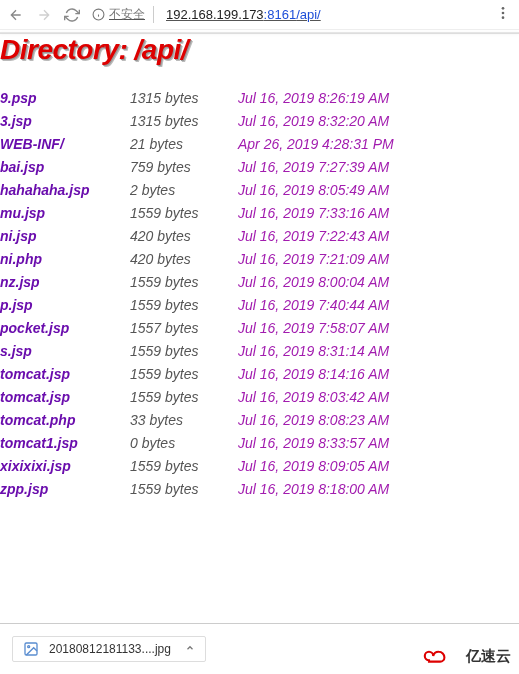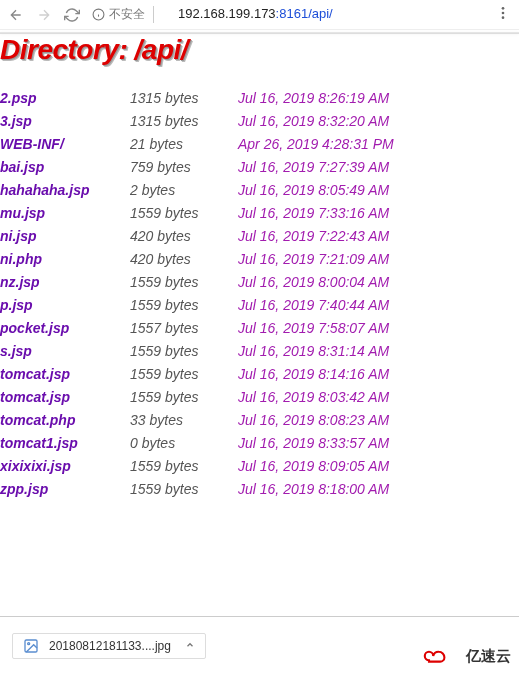--- a/index.html
+++ b/index.html
@@ -1,38 +1,38 @@
 <!DOCTYPE html>
 <html><head>
   <meta charset="utf-8">
   <style>
     * { margin: 0; padding: 0; box-sizing: border-box; }
     body { font-family: Arial, sans-serif; background: #fff; width: 519px; height: 674px; overflow: hidden; position: relative; }
     
     .browser-bar { height: 30px; background: #fff; border-bottom: 1px solid #eee; display: flex; align-items: center; padding: 0 8px; gap: 12px; }
     .nav-btn { color: #888; cursor: pointer; display: flex; align-items: center; }
     .nav-btn svg { width: 16px; height: 16px; }
-    .url-bar { flex: 1; display: flex; align-items: flex-start; gap: 24px; font-size: 13px; color: #555; }
+    .url-bar { flex: 1; display: flex; align-items: center; gap: 12px; font-size: 13px; color: #555; text-decoration: underline; }
     .insecure { color: #777; font-size: 12px; border-right: 1px solid #ccc; padding-right: 8px; display: flex; align-items: center; gap: 4px; }
     .url-text { font-family: Arial, sans-serif; }
     .url-dark { color: #222; }
     .url-light { color: #1d4ed8; }
     .menu-dots { color: #666; cursor: pointer; }
     
     .content { border-top: 1px solid #ddd; }
     .heading { font-family: Verdana, Arial, sans-serif; font-size: 28px; font-weight: bold; color: #d00; text-shadow: 1px 1px 0 #999, 2px 2px 0 #bbb; font-style: italic; margin-bottom: 20px; letter-spacing: -0.5px; }
     
     table { border-collapse: collapse; border: none; }
     td { padding: 3.5px 0; font-size: 14px; font-style: italic; vertical-align: baseline; }
     td.name { width: 130px; }
     td.name a { color: #6a0dad; font-weight: bold; text-decoration: none; }
     td.size { width: 100px; text-align: left; color: #555; padding-right: 20px; }
     td.date { color: #a21caf; padding-left: 8px; }
     
-    .downloads-bar { position: absolute; bottom: 0; left: 0; right: 0; height: 58px; border-top: 1px solid #ccc; background: #fff; display: flex; align-items: center; padding: 0 12px; justify-content: space-between; }
+    .downloads-bar { position: absolute; bottom: 0; left: 0; right: 0; height: 51px; border-top: 1px solid #ccc; background: #fff; display: flex; align-items: center; padding: 0 12px; justify-content: space-between; }
     .download-item { display: flex; align-items: center; gap: 10px; border: 1px solid #ddd; padding: 4px 10px; border-radius: 2px; font-size: 12px; color: #333; }
     .download-icon { width: 16px; height: 16px; color: #5a8dd0; }
     .chevron { color: #777; margin-left: 4px; }
     
     .watermark { position: absolute; bottom: 8px; right: 8px; display: flex; align-items: center; gap: 16px; }
     .watermark-text { font-size: 15px; font-weight: bold; color: #333; }
     .shadow-line { border-top: 1px solid #e5e5e5; margin-top: 2px; box-shadow: 0 1px 3px rgba(0,0,0,0.1); }
   </style>
 </head>
 <body>
@@ -75,21 +75,21 @@
       </svg>
   </span>
 </div>
 <div class="shadow-line"></div>
 
 <div class="content">
   <h1 class="heading">Directory: /api/</h1>
   <table>
     <tbody id="file-rows">
         <tr>
-    <td class="name"><a href="#">2.psp</a></td>
+    <td class="name"><a href="#">9.psp</a></td>
     <td class="size">1315 bytes</td>
     <td class="date">Jul 16, 2019 8:26:19 AM</td>
         </tr>
         <tr>
     <td class="name"><a href="#">3.jsp</a></td>
     <td class="size">1315 bytes</td>
     <td class="date">Jul 16, 2019 8:32:20 AM</td>
         </tr>
         <tr>
     <td class="name"><a href="#">WEB-INF/</a></td>

